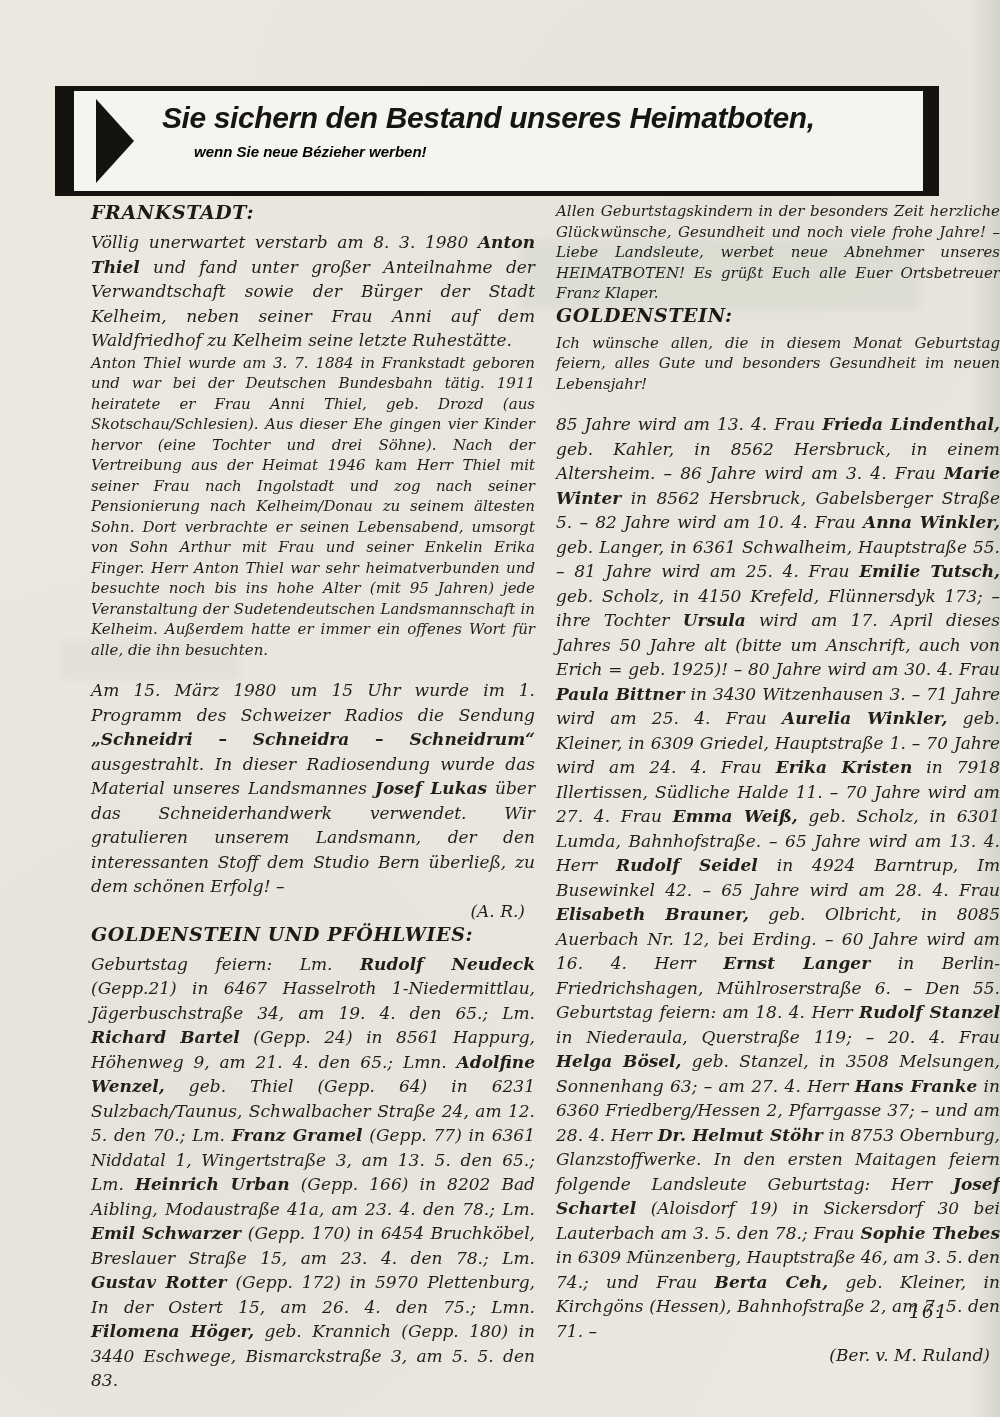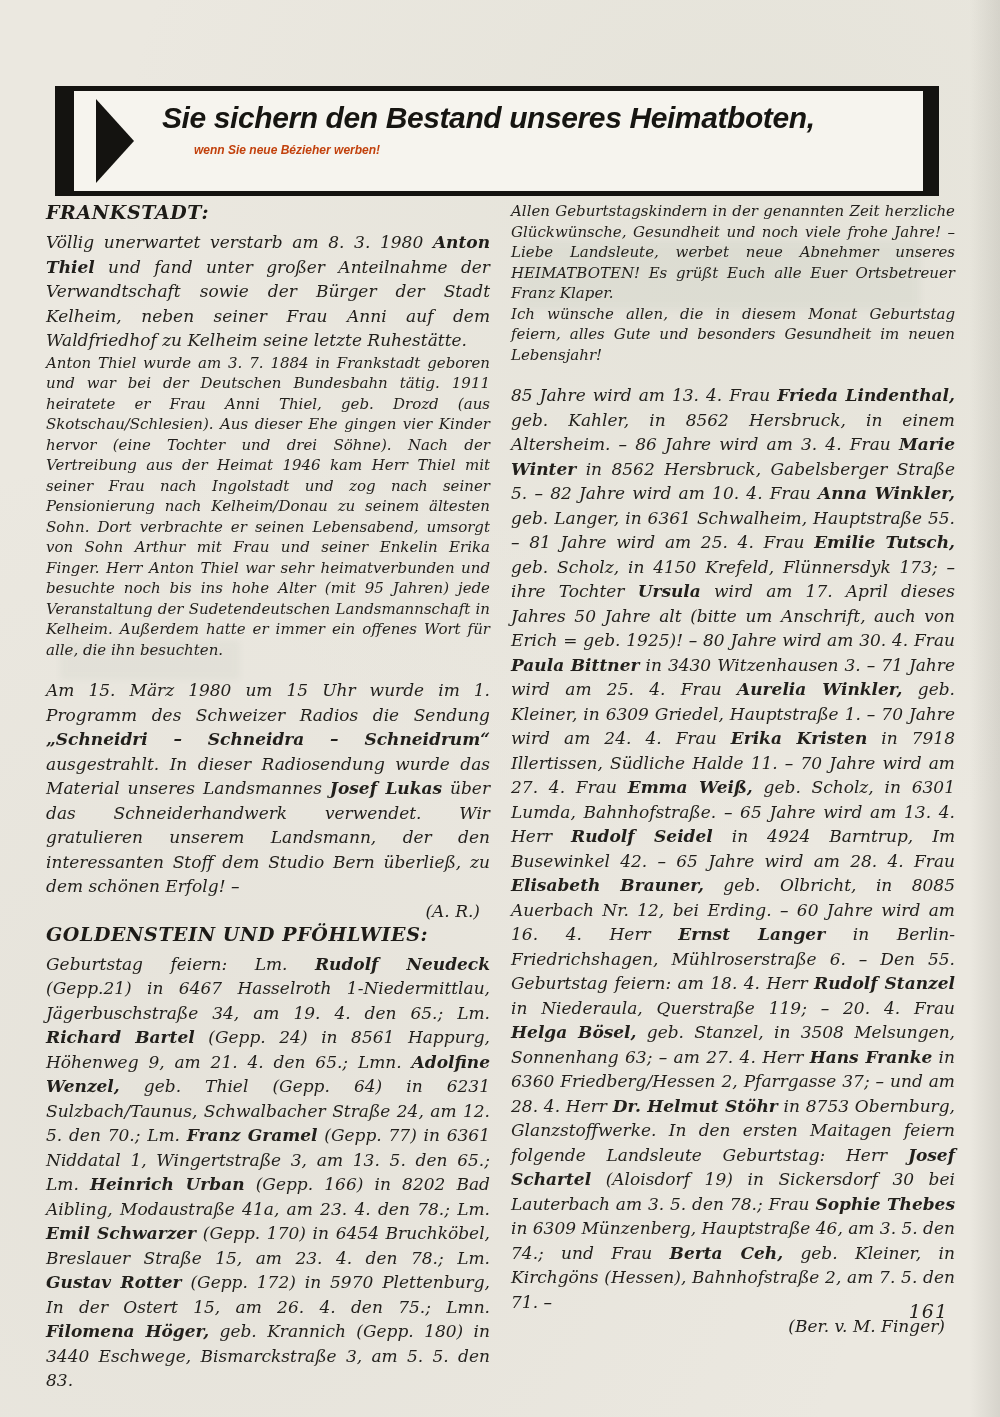--- a/index.html
+++ b/index.html
@@ -32,25 +32,25 @@
     border-top:42px solid transparent;
     border-bottom:42px solid transparent;
     border-left:38px solid #141310;
   }
   .banner-text{padding:9px 0 0 28px;font-family:"Liberation Sans", sans-serif;}
   .banner-title{
     font-size:30px;font-weight:700;letter-spacing:-.4px;
     color:#161511;line-height:36px;white-space:nowrap;
   }
   .banner-subtitle{
-    font-size:12px;font-weight:700;color:#c2410c;
+    font-size:15px;font-weight:700;color:#000000;
     margin:7px 0 0 32px;letter-spacing:0;
   }
   
-  .col{position:absolute;top:201px;width:444px;}
+  .col{position:absolute;top:201px;width:444px;margin-left:45px;}
   .col.left{left:46px;}
   .col.right{left:511px;}
   h2.sec{
     font-size:19px;font-weight:700;margin:0 0 7px 0;
     letter-spacing:.6px;color:#1d1b17;
   }
   p{margin:0;}
   .body{font-size:17px;line-height:24.5px;text-align:justify;}
   .small{font-size:15px;line-height:20.5px;text-align:justify;}
   .gap-top{margin-top:18px;}
@@ -90,20 +90,21 @@
     <h2 class="sec">FRANKSTADT:</h2>
     <p class="body"><span>Völlig unerwartet verstarb am 8. 3. 1980 </span><span class="b">Anton Thiel</span><span> und fand unter großer Anteilnahme der Verwandtschaft sowie der Bürger der Stadt Kelheim, neben seiner Frau Anni auf dem Waldfriedhof zu Kelheim seine letzte Ruhestätte.</span></p>
     <p class="small">Anton Thiel wurde am 3. 7. 1884 in Frankstadt geboren und war bei der Deutschen Bundesbahn tätig. 1911 heiratete er Frau Anni Thiel, geb. Drozd (aus Skotschau/Schlesien). Aus dieser Ehe gingen vier Kinder hervor (eine Tochter und drei Söhne). Nach der Vertreibung aus der Heimat 1946 kam Herr Thiel mit seiner Frau nach Ingolstadt und zog nach seiner Pensionierung nach Kelheim/Donau zu seinem ältesten Sohn. Dort verbrachte er seinen Lebensabend, umsorgt von Sohn Arthur mit Frau und seiner Enkelin Erika Finger. Herr Anton Thiel war sehr heimatverbunden und besuchte noch bis ins hohe Alter (mit 95 Jahren) jede Veranstaltung der Sudetendeutschen Landsmannschaft in Kelheim. Außerdem hatte er immer ein offenes Wort für alle, die ihn besuchten.</p>
     <p class="body gap-top"><span>Am 15. März 1980 um 15 Uhr wurde im 1. Programm des Schweizer Radios die Sendung </span><span class="b">„Schneidri – Schneidra – Schneidrum“</span><span> ausgestrahlt. In dieser Radiosendung wurde das Material unseres Landsmannes </span><span class="b">Josef Lukas</span><span> über das Schneiderhandwerk verwendet. Wir gratulieren unserem Landsmann, der den interessanten Stoff dem Studio Bern überließ, zu dem schönen Erfolg! –</span></p>
     <p class="byline">(A. R.)</p>
     <h2 class="sec">GOLDENSTEIN UND PFÖHLWIES:</h2>
     <p class="body"><span>Geburtstag feiern: Lm. </span><span class="b">Rudolf Neudeck</span><span> (Gepp.21) in 6467 Hasselroth 1-Niedermittlau, Jägerbuschstraße 34, am 19. 4. den 65.; Lm. </span><span class="b">Richard Bartel</span><span> (Gepp. 24) in 8561 Happurg, Höhenweg 9, am 21. 4. den 65.; Lmn. </span><span class="b">Adolfine Wenzel,</span><span> geb. Thiel (Gepp. 64) in 6231 Sulzbach/Taunus, Schwalbacher Straße 24, am 12. 5. den 70.; Lm. </span><span class="b">Franz Gramel</span><span> (Gepp. 77) in 6361 Niddatal 1, Wingertstraße 3, am 13. 5. den 65.; Lm. </span><span class="b">Heinrich Urban</span><span> (Gepp. 166) in 8202 Bad Aibling, Modaustraße 41a, am 23. 4. den 78.; Lm. </span><span class="b">Emil Schwarzer</span><span> (Gepp. 170) in 6454 Bruchköbel, Breslauer Straße 15, am 23. 4. den 78.; Lm. </span><span class="b">Gustav Rotter</span><span> (Gepp. 172) in 5970 Plettenburg, In der Ostert 15, am 26. 4. den 75.; Lmn. </span><span class="b">Filomena Höger,</span><span> geb. Krannich (Gepp. 180) in 3440 Eschwege, Bismarckstraße 3, am 5. 5. den 83.</span></p>
   </div>
 
   <div class="col right">
-    <p class="small">Allen Geburtstagskindern in der genannten Zeit herzliche Glückwünsche, Gesundheit und noch viele frohe Jahre! – Liebe Landsleute, werbet neue Abnehmer unseres HEIMATBOTEN! Es grüßt Euch alle Euer Ortsbetreuer Franz Klaper.</p>
+    <p class="small">Allen Geburtstagskindern in der besonders Zeit herzliche Glückwünsche, Gesundheit und noch viele frohe Jahre! – Liebe Landsleute, werbet neue Abnehmer unseres HEIMATBOTEN! Es grüßt Euch alle Euer Ortsbetreuer Franz Klaper.</p>
+    <h2 class="sec gap-top-lg">GOLDENSTEIN:</h2>
     <p class="small">Ich wünsche allen, die in diesem Monat Geburtstag feiern, alles Gute und besonders Gesundheit im neuen Lebensjahr!</p>
     <p class="body gap-top"><span>85 Jahre wird am 13. 4. Frau </span><span class="b">Frieda Lindenthal,</span><span> geb. Kahler, in 8562 Hersbruck, in einem Altersheim. – 86 Jahre wird am 3. 4. Frau </span><span class="b">Marie Winter</span><span> in 8562 Hersbruck, Gabelsberger Straße 5. – 82 Jahre wird am 10. 4. Frau </span><span class="b">Anna Winkler,</span><span> geb. Langer, in 6361 Schwalheim, Hauptstraße 55. – 81 Jahre wird am 25. 4. Frau </span><span class="b">Emilie Tutsch,</span><span> geb. Scholz, in 4150 Krefeld, Flünnersdyk 173; – ihre Tochter </span><span class="b">Ursula</span><span> wird am 17. April dieses Jahres 50 Jahre alt (bitte um Anschrift, auch von Erich = geb. 1925)! – 80 Jahre wird am 30. 4. Frau </span><span class="b">Paula Bittner</span><span> in 3430 Witzenhausen 3. – 71 Jahre wird am 25. 4. Frau </span><span class="b">Aurelia Winkler,</span><span> geb. Kleiner, in 6309 Griedel, Hauptstraße 1. – 70 Jahre wird am 24. 4. Frau </span><span class="b">Erika Kristen</span><span> in 7918 Illertissen, Südliche Halde 11. – 70 Jahre wird am 27. 4. Frau </span><span class="b">Emma Weiß,</span><span> geb. Scholz, in 6301 Lumda, Bahnhofstraße. – 65 Jahre wird am 13. 4. Herr </span><span class="b">Rudolf Seidel</span><span> in 4924 Barntrup, Im Busewinkel 42. – 65 Jahre wird am 28. 4. Frau </span><span class="b">Elisabeth Brauner,</span><span> geb. Olbricht, in 8085 Auerbach Nr. 12, bei Erding. – 60 Jahre wird am 16. 4. Herr </span><span class="b">Ernst Langer</span><span> in Berlin-Friedrichshagen, Mühlroserstraße 6. – Den 55. Geburtstag feiern: am 18. 4. Herr </span><span class="b">Rudolf Stanzel</span><span> in Niederaula, Querstraße 119; – 20. 4. Frau </span><span class="b">Helga Bösel,</span><span> geb. Stanzel, in 3508 Melsungen, Sonnenhang 63; – am 27. 4. Herr </span><span class="b">Hans Franke</span><span> in 6360 Friedberg/Hessen 2, Pfarrgasse 37; – und am 28. 4. Herr </span><span class="b">Dr. Helmut Stöhr</span><span> in 8753 Obernburg, Glanzstoffwerke. In den ersten Maitagen feiern folgende Landsleute Geburtstag: Herr </span><span class="b">Josef Schartel</span><span> (Aloisdorf 19) in Sickersdorf 30 bei Lauterbach am 3. 5. den 78.; Frau </span><span class="b">Sophie Thebes</span><span> in 6309 Münzenberg, Hauptstraße 46, am 3. 5. den 74.; und Frau </span><span class="b">Berta Ceh,</span><span> geb. Kleiner, in Kirchgöns (Hessen), Bahnhofstraße 2, am 7. 5. den 71. –</span></p>
-    <p class="byline">(Ber. v. M. Finger)</p>
+    <p class="byline">(Ber. v. M. Ruland)</p>
   </div>
 
   <div class="pagenum">161</div>
 </div>
 
 </body></html>

